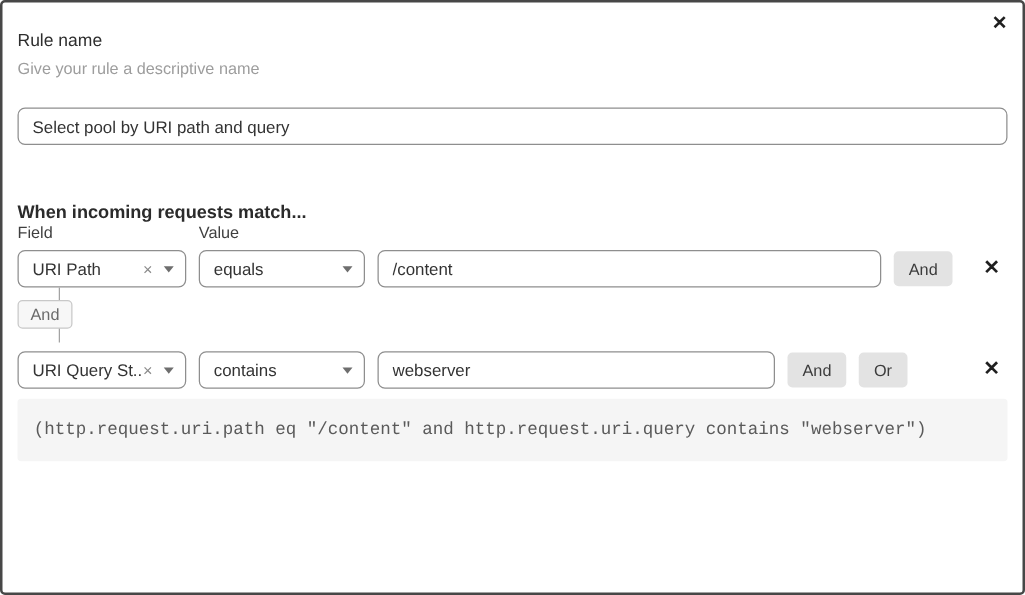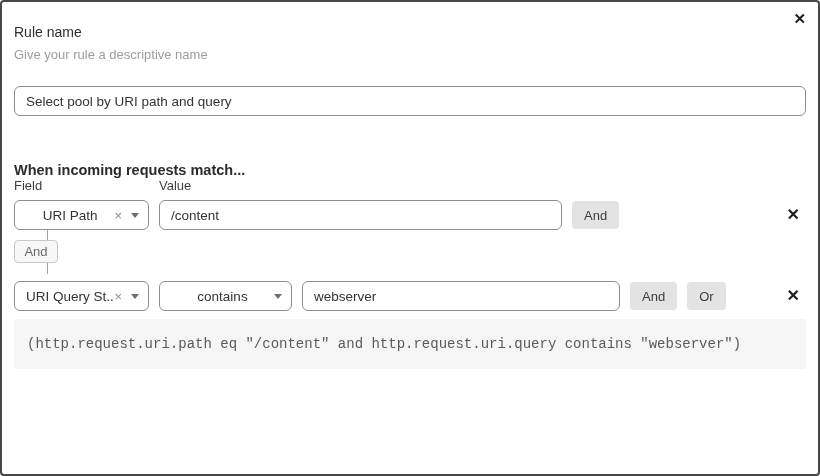--- a/index.html
+++ b/index.html
@@ -70,21 +70,20 @@
     height: 30px;
     border: 1px solid #8e8e8e;
     border-radius: 6px;
     background: #fff;
     display: flex;
     align-items: center;
     padding: 0 9px 0 11px;
     font-size: 13.5px;
     color: #333;
     cursor: pointer;
-    text-align: center;
   }
   .select-field { width: 135px; }
   .select-operator { width: 133px; }
   .select .sel-text { flex: 1; white-space: nowrap; overflow: hidden; }
   .clear-x { color: #8a8a8a; font-size: 13px; margin-right: 9px; line-height: 1; cursor: pointer; }
   .caret {
     width: 0; height: 0;
     border-left: 4.5px solid transparent;
     border-right: 4.5px solid transparent;
     border-top: 5.5px solid #6e6e6e;
@@ -185,20 +184,24 @@
     <div class="col-value">Value</div>
   </div>
 
   
   <div class="builder-row">
     <div class="select select-field">
       <span class="sel-text">URI Path</span>
       <span class="clear-x">×</span>
       <span class="caret"></span>
     </div>
+    <div class="select select-operator">
+      <span class="sel-text">equals</span>
+      <span class="caret"></span>
+    </div>
     <input class="value-input value-1" type="text" value="/content" style="">
     <button class="conn-btn">And</button>
     <button class="remove-btn">✕</button>
   </div>
 
   
   <div class="connector">
     <div class="conn-line"></div>
     <div class="conn-pill">And</div>
   </div>

